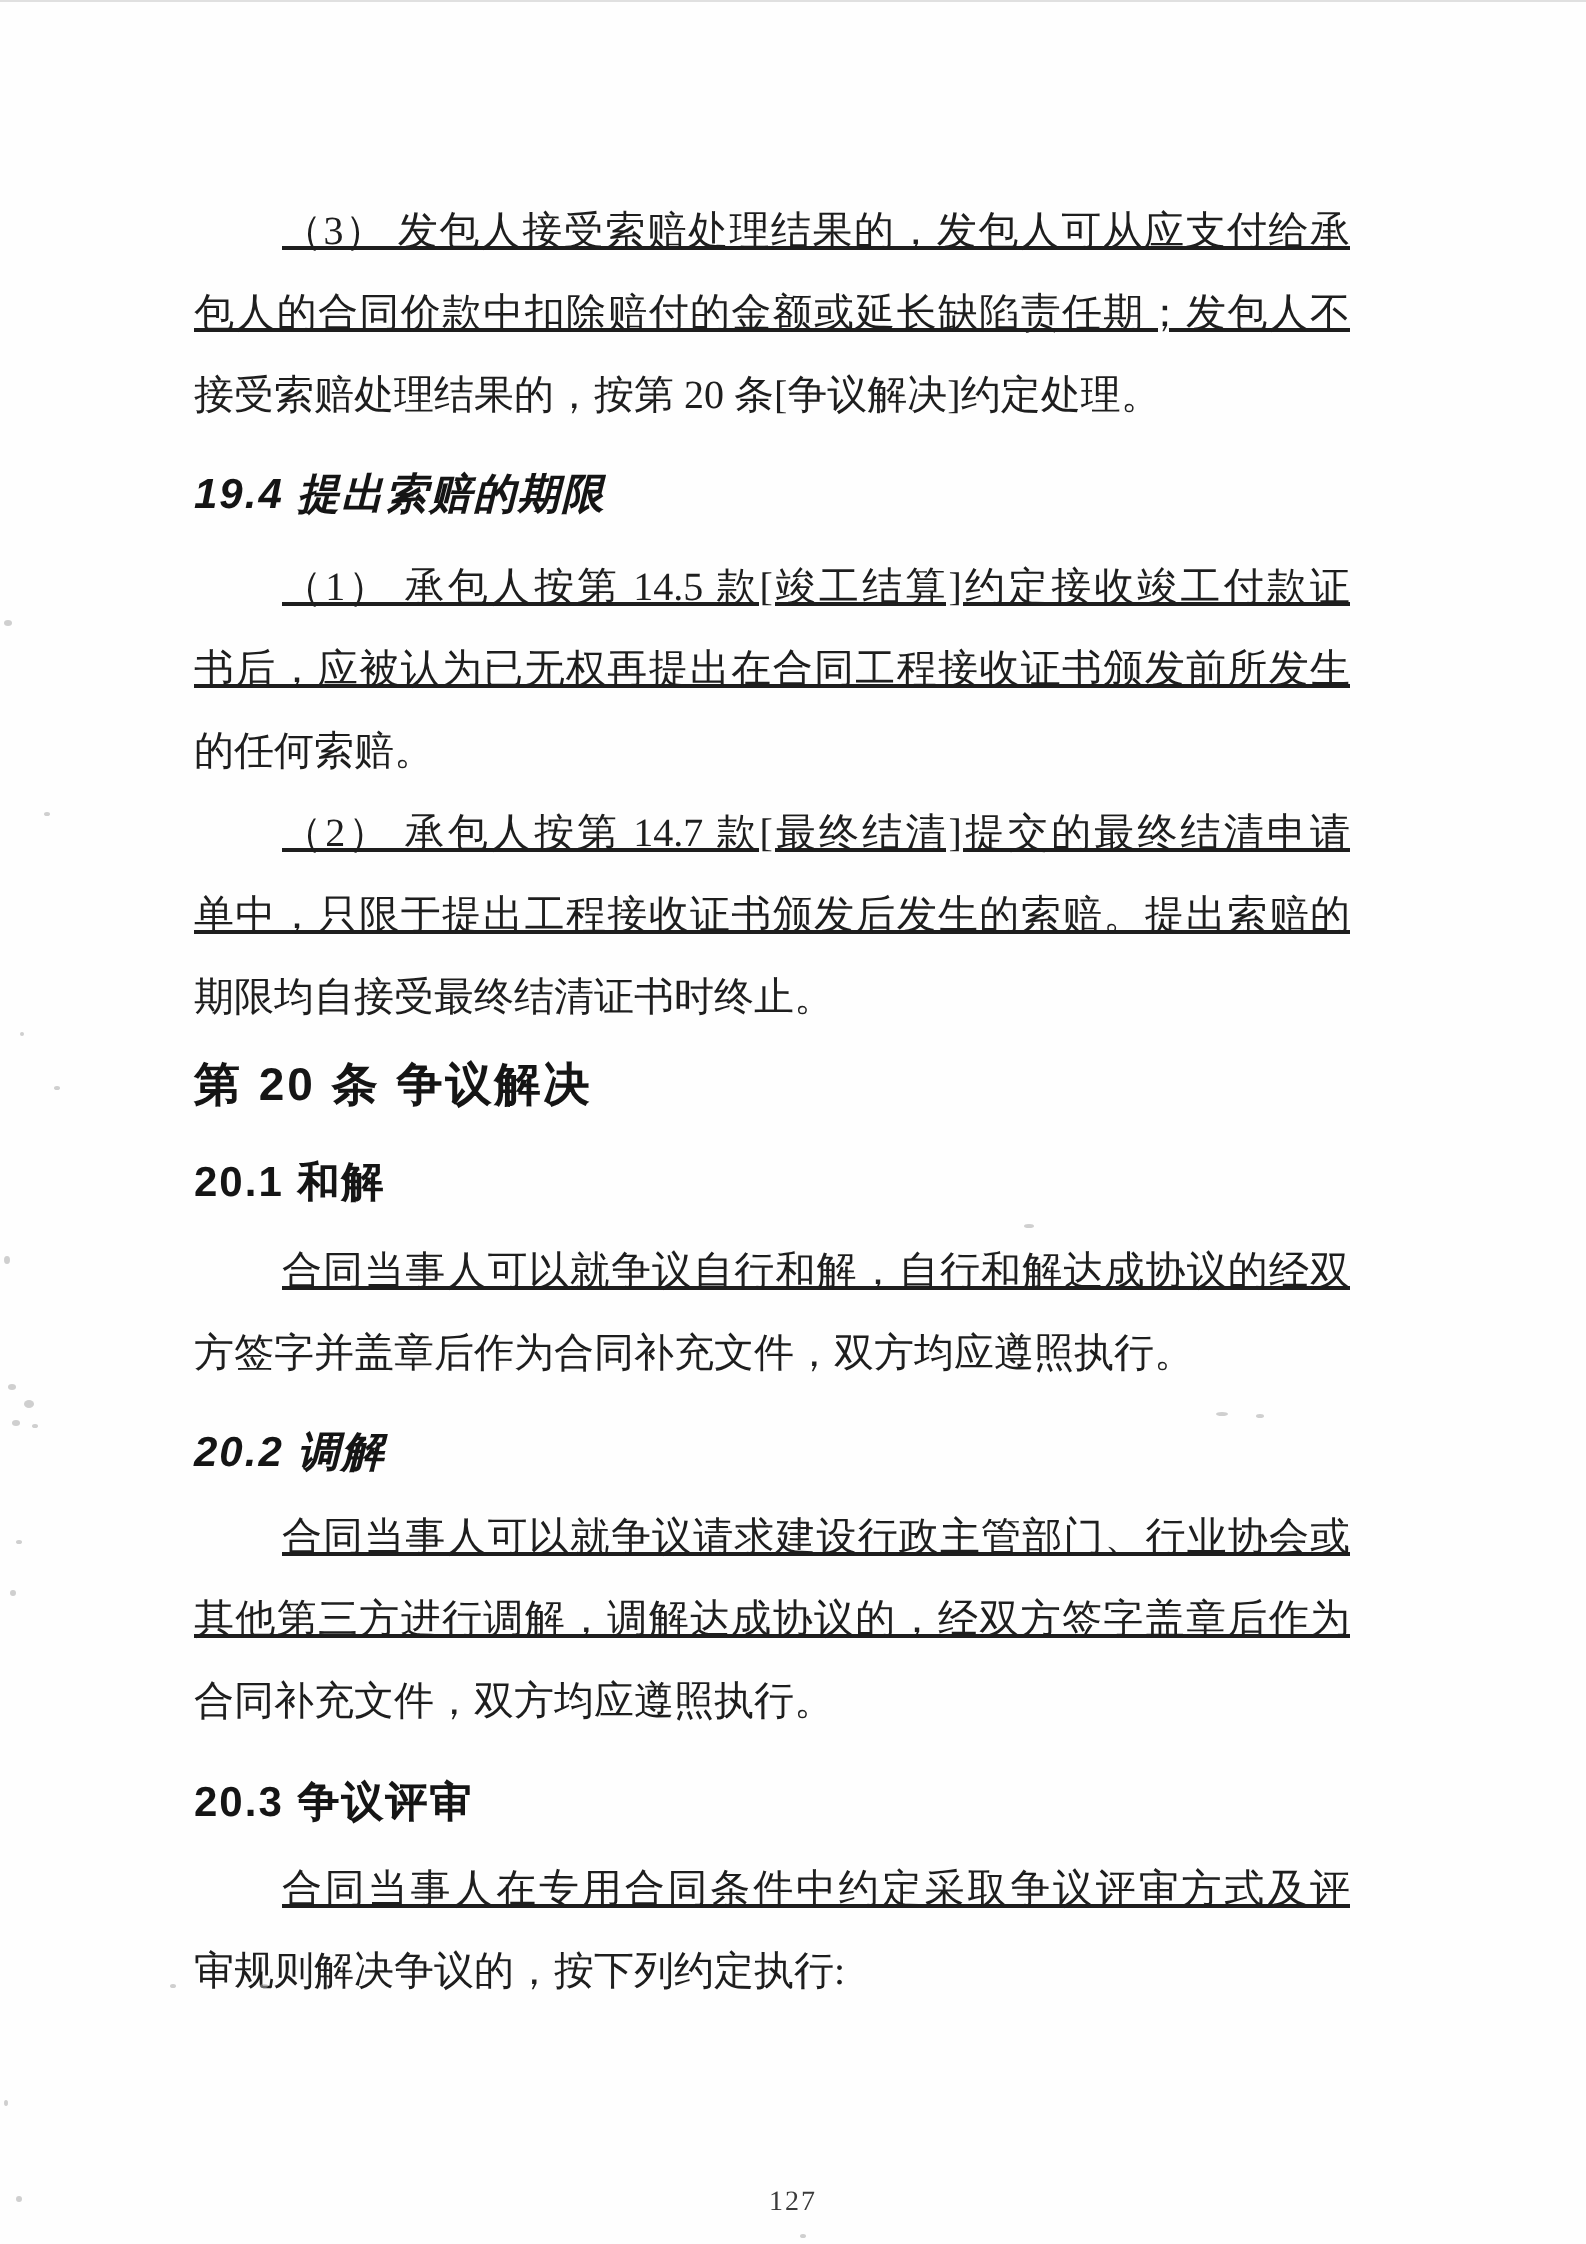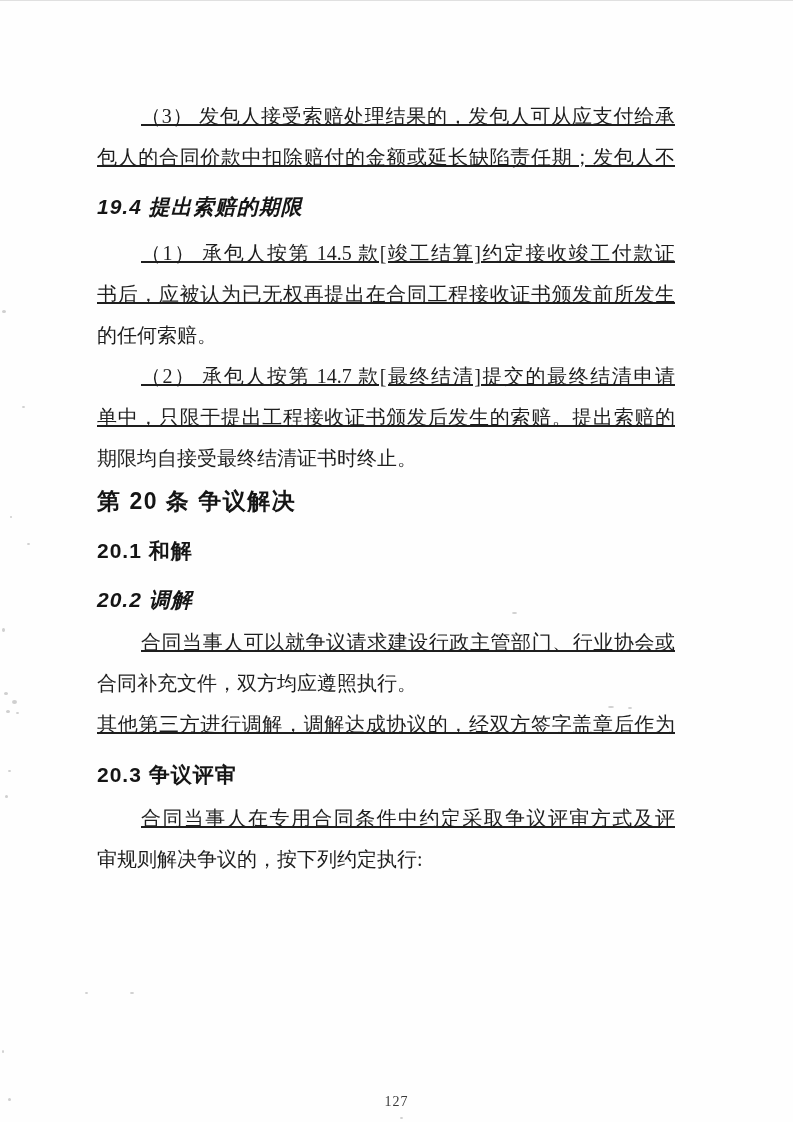--- a/index.html
+++ b/index.html
@@ -69,45 +69,50 @@
 </head>
 <body>
 
 <div class="top-edge"></div>
 
 <div class="text-col">
 
   <div>
     <div class="line j ind">（3）  发包人接受索赔处理结果的，发包人可从应支付给承</div>
     <div class="line j">包人的合同价款中扣除赔付的金额或延长缺陷责任期；发包人不</div>
+    <div class="line">接受索赔处理结果的，按第 20 条[争议解决]约定处理。</div>
   </div>
 
   <div class="h-sub mt8">19.4 提出索赔的期限</div>
 
   <div class="mt6">
     <div class="line j ind">（1）  承包人按第 14.5 款[竣工结算]约定接收竣工付款证</div>
     <div class="line j">书后，应被认为已无权再提出在合同工程接收证书颁发前所发生</div>
     <div class="line">的任何索赔。</div>
   </div>
 
   <div class="mt0">
     <div class="line j ind">（2）  承包人按第 14.7 款[最终结清]提交的最终结清申请</div>
     <div class="line j">单中，只限于提出工程接收证书颁发后发生的索赔。提出索赔的</div>
     <div class="line">期限均自接受最终结清证书时终止。</div>
   </div>
 
   <div class="h-chapter mt0">第 20 条 争议解决</div>
 
   <div class="h-sub mt7">20.1 和解</div>
+  <div class="mt4">
+    <div class="line j ind">合同当事人可以就争议自行和解，自行和解达成协议的经双</div>
+    <div class="line">方签字并盖章后作为合同补充文件，双方均应遵照执行。</div>
+  </div>
 
   <div class="h-sub mt8">20.2 调解</div>
   <div class="mt2">
     <div class="line j ind">合同当事人可以就争议请求建设行政主管部门、行业协会或</div>
+    <div class="line j">其他第三方进行调解，调解达成协议的，经双方签字盖章后作为</div>
     <div class="line">合同补充文件，双方均应遵照执行。</div>
-    <div class="line j">其他第三方进行调解，调解达成协议的，经双方签字盖章后作为</div>
   </div>
 
   <div class="h-sub mt9">20.3 争议评审</div>
   <div class="mt3">
     <div class="line j ind">合同当事人在专用合同条件中约定采取争议评审方式及评</div>
     <div class="line">审规则解决争议的，按下列约定执行:</div>
   </div>
 
 </div>
 

